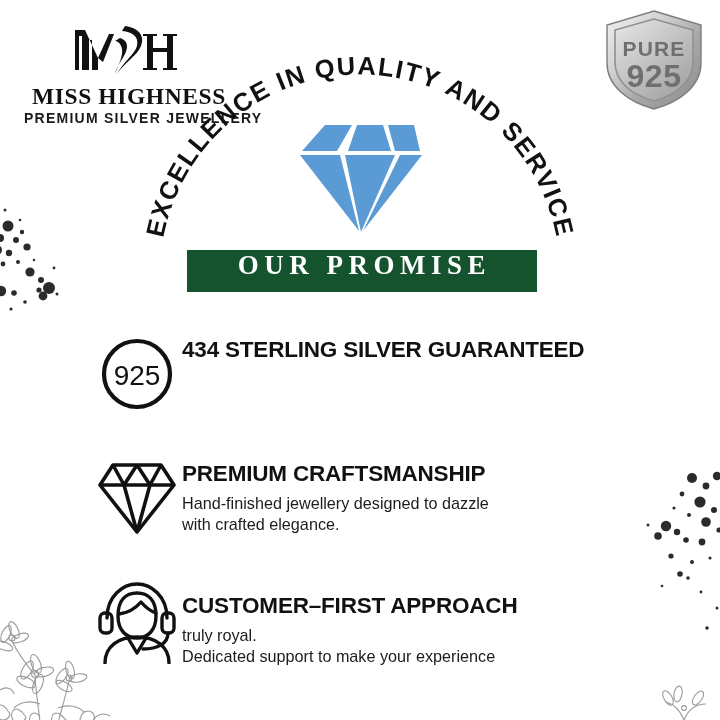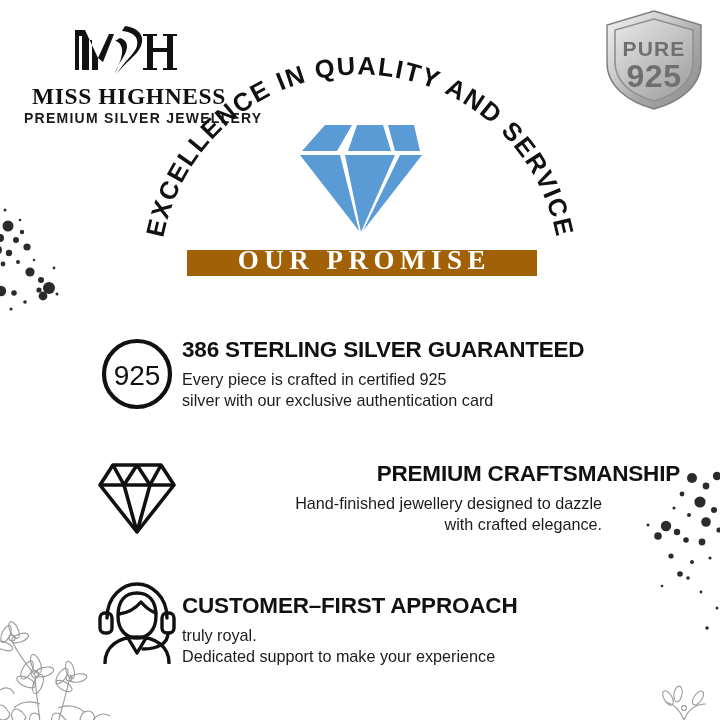--- a/index.html
+++ b/index.html
@@ -81,24 +81,24 @@
     width: 130px;
     height: 118px;
   }
 
   
   .promise-banner {
     position: absolute;
     left: 187px;
     top: 250px;
     width: 350px;
-    height: 26px;
-    background: #a16207;
+    height: 42px;
+    background: #14532d;
     display: flex;
-    align-items: flex-end;
+    align-items: flex-start;
     justify-content: center;
   }
   .promise-banner span {
     font-family: "Liberation Serif", serif;
     font-size: 27px;
     font-weight: 700;
     color: #ffffff;
     letter-spacing: 5.5px;
     padding-left: 5px;
   }
@@ -144,21 +144,21 @@
     font-size: 16.2px;
     font-weight: 400;
     color: #1c1c1c;
     line-height: 1.33;
     margin-top: 7px;
     max-width: 420px;
   }
   .feature-desc .ln { display: block; white-space: nowrap; }
 
   
-  .feature.row-2 { margin-top: 6px; text-align: right; }
+  .feature.row-2 { margin-top: 6px; }
   .feature.row-2 .feature-text { padding-top: 8px; }
   .feature.row-3 { margin-top: 6px; }
   .feature.row-3 .feature-text { padding-top: 18px; }
 </style>
 </head>
 <body>
 
 <div class="page">
 
   <svg class="deco deco-speckle-left" viewBox="0 0 130 135" fill="#2b2b2b">
@@ -337,25 +337,21 @@
   <div class="features">
 
     <div class="feature row-1">
       <div class="feature-icon">
         <svg width="76" height="76" viewBox="0 0 76 76">
           <circle cx="38" cy="38" r="33" fill="none" stroke="#111111" stroke-width="4.2"></circle>
           <text x="38" y="49" text-anchor="middle" font-family="Liberation Sans, sans-serif" font-size="28" font-weight="400" fill="#111111">925</text>
         </svg>
       </div>
       <div class="feature-text">
-        <div class="feature-title">386 STERLING SILVER GUARANTEED</div>
-        <div class="feature-desc">
-          <span class="ln">Every piece is crafted in certified 925</span>
-          <span class="ln">silver with our exclusive authentication card</span>
-        </div>
+        <div class="feature-title">434 STERLING SILVER GUARANTEED</div>
       </div>
     </div>
 
     <div class="feature row-2">
       <div class="feature-icon">
         <svg width="80" height="78" viewBox="0 0 80 78" fill="none" stroke="#111111" stroke-width="3.6" stroke-linejoin="round">
           <polygon points="40,74 3,27 16,7 64,7 77,27"></polygon>
           <line x1="3" y1="27" x2="77" y2="27"></line>
           <line x1="16" y1="7" x2="27" y2="27"></line>
           <line x1="64" y1="7" x2="53" y2="27"></line>

